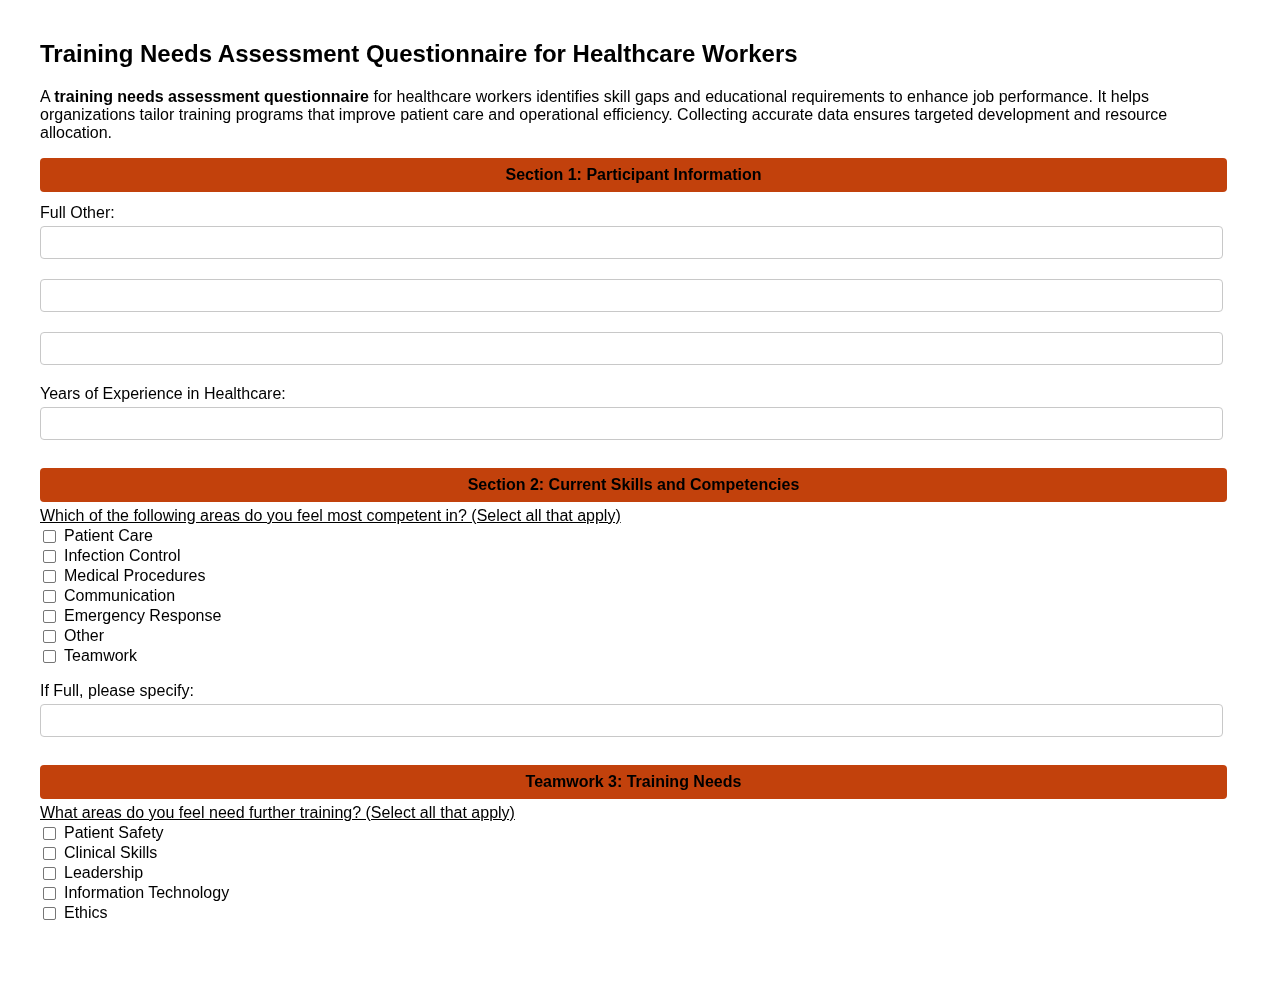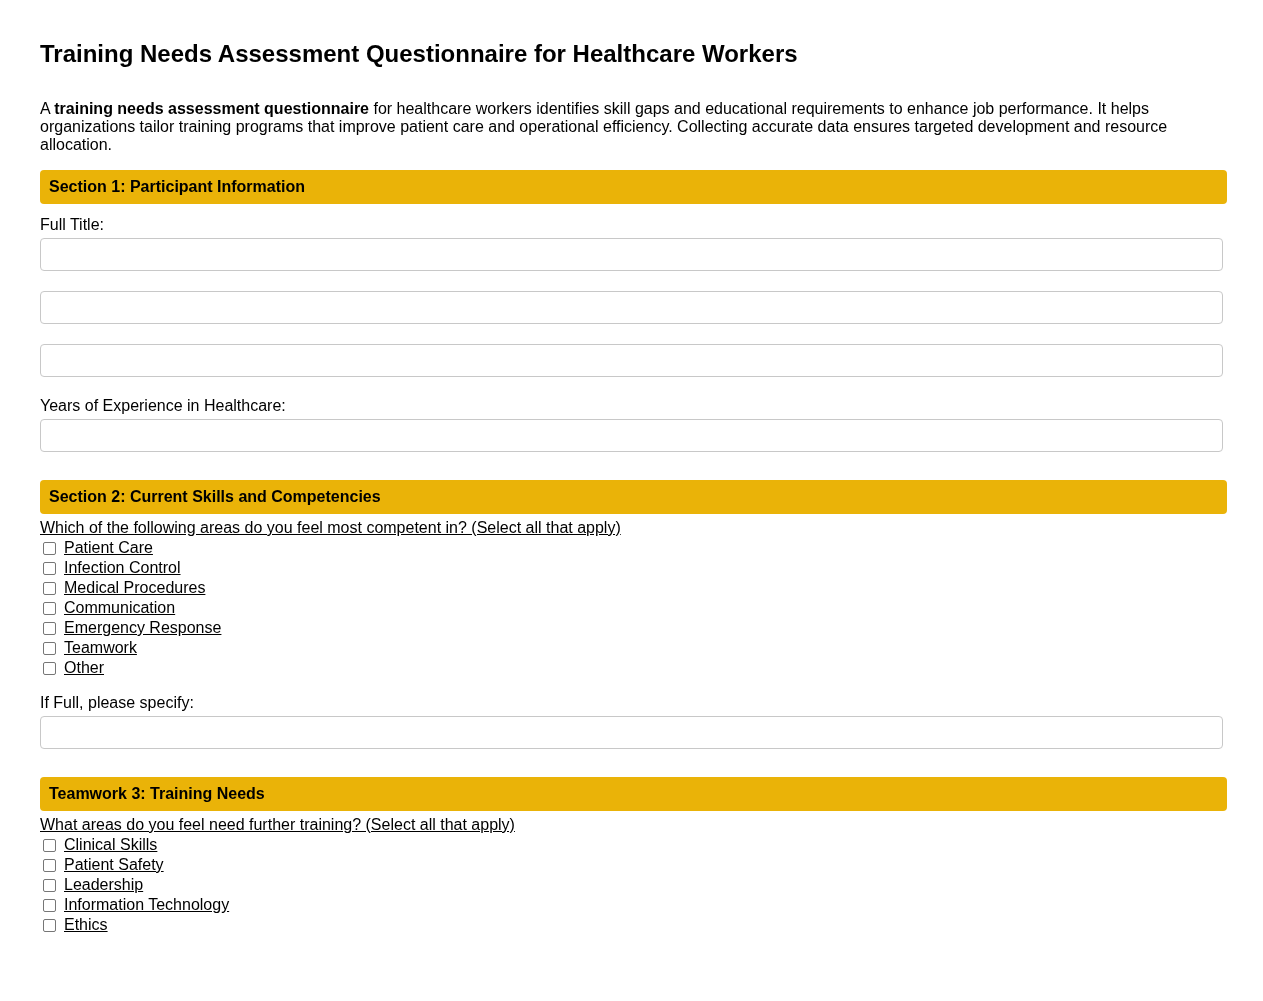--- a/index.html
+++ b/index.html
@@ -22,35 +22,36 @@
     h1 {
       font-size: 24px;
       font-weight: bold;
       margin: 0;
       padding-top: 40px;
       line-height: 28px;
       height: 28px;
       letter-spacing: 0px;
     }
     .intro {
-      margin-top: 32px;
+      margin-top: 20px;
       font-size: 16px;
       line-height: 18px;
       width: 1160px;
     }
     .intro b { font-weight: bold; }
     .section-header {
-      background: #eab308;
+      background: #c2410c;
       border-radius: 4px;
       font-weight: bold;
       font-size: 16px;
       line-height: 18px;
       padding: 8px 9px;
       margin-top: 16px;
       height: 18px;
+      text-align: center;
     }
     .field-label {
       display: block;
       margin-top: 12px;
       line-height: 18px;
       font-size: 16px;
     }
     .field-input {
       display: block;
       box-sizing: border-box;
@@ -68,21 +69,20 @@
     .question {
       margin-top: 4px;
       line-height: 20px;
       text-decoration: underline;
     }
     .checkbox-row {
       display: flex;
       align-items: center;
       height: 20px;
       line-height: 20px;
-      text-decoration: underline;
     }
     .checkbox {
       appearance: none;
       -webkit-appearance: none;
       width: 13px;
       height: 13px;
       border: 1px solid #767676;
       border-radius: 2px;
       margin: 0 8px 0 3px;
       background: #ffffff;
@@ -96,21 +96,21 @@
 
 <div class="page">
 
   <h1>Training Needs Assessment Questionnaire for Healthcare Workers</h1>
 
   <p class="intro"><span>A </span><b>training needs assessment questionnaire</b><span> for healthcare workers identifies skill gaps and educational requirements to enhance job performance. It helps organizations tailor training programs that improve patient care and operational efficiency. Collecting accurate data ensures targeted development and resource allocation.</span></p>
 
   <div class="section-header">Section 1: Participant Information</div>
 
   <div class="field-group">
-    <label class="field-label">Full Title:</label>
+    <label class="field-label">Full Other:</label>
     <input class="field-input" type="text" value="" style="">
   </div>
 
   <div class="field-group">
     <input class="field-input" type="text" value="" style="">
   </div>
 
   <div class="field-group">
     <input class="field-input" type="text" value="" style="">
   </div>
@@ -140,45 +140,45 @@
     <label class="checkbox-row">
       <input class="checkbox" type="checkbox" style="">
       <span class="checkbox-label">Communication</span>
     </label>
     <label class="checkbox-row">
       <input class="checkbox" type="checkbox" style="">
       <span class="checkbox-label">Emergency Response</span>
     </label>
     <label class="checkbox-row">
       <input class="checkbox" type="checkbox" style="">
-      <span class="checkbox-label">Teamwork</span>
+      <span class="checkbox-label">Other</span>
     </label>
     <label class="checkbox-row">
       <input class="checkbox" type="checkbox" style="">
-      <span class="checkbox-label">Other</span>
+      <span class="checkbox-label">Teamwork</span>
     </label>
   </div>
 
   <div class="field-group">
     <label class="field-label" style="margin-top:16px;">If Full, please specify:</label>
     <input class="field-input" type="text" value="" style="">
   </div>
 
   <div class="section-header" style="margin-top:28px;">Teamwork 3: Training Needs</div>
 
   <div class="question">What areas do you feel need further training? (Select all that apply)</div>
 
   <div>
     <label class="checkbox-row">
       <input class="checkbox" type="checkbox" style="">
-      <span class="checkbox-label">Clinical Skills</span>
+      <span class="checkbox-label">Patient Safety</span>
     </label>
     <label class="checkbox-row">
       <input class="checkbox" type="checkbox" style="">
-      <span class="checkbox-label">Patient Safety</span>
+      <span class="checkbox-label">Clinical Skills</span>
     </label>
     <label class="checkbox-row">
       <input class="checkbox" type="checkbox" style="">
       <span class="checkbox-label">Leadership</span>
     </label>
     <label class="checkbox-row">
       <input class="checkbox" type="checkbox" style="">
       <span class="checkbox-label">Information Technology</span>
     </label>
     <label class="checkbox-row">

